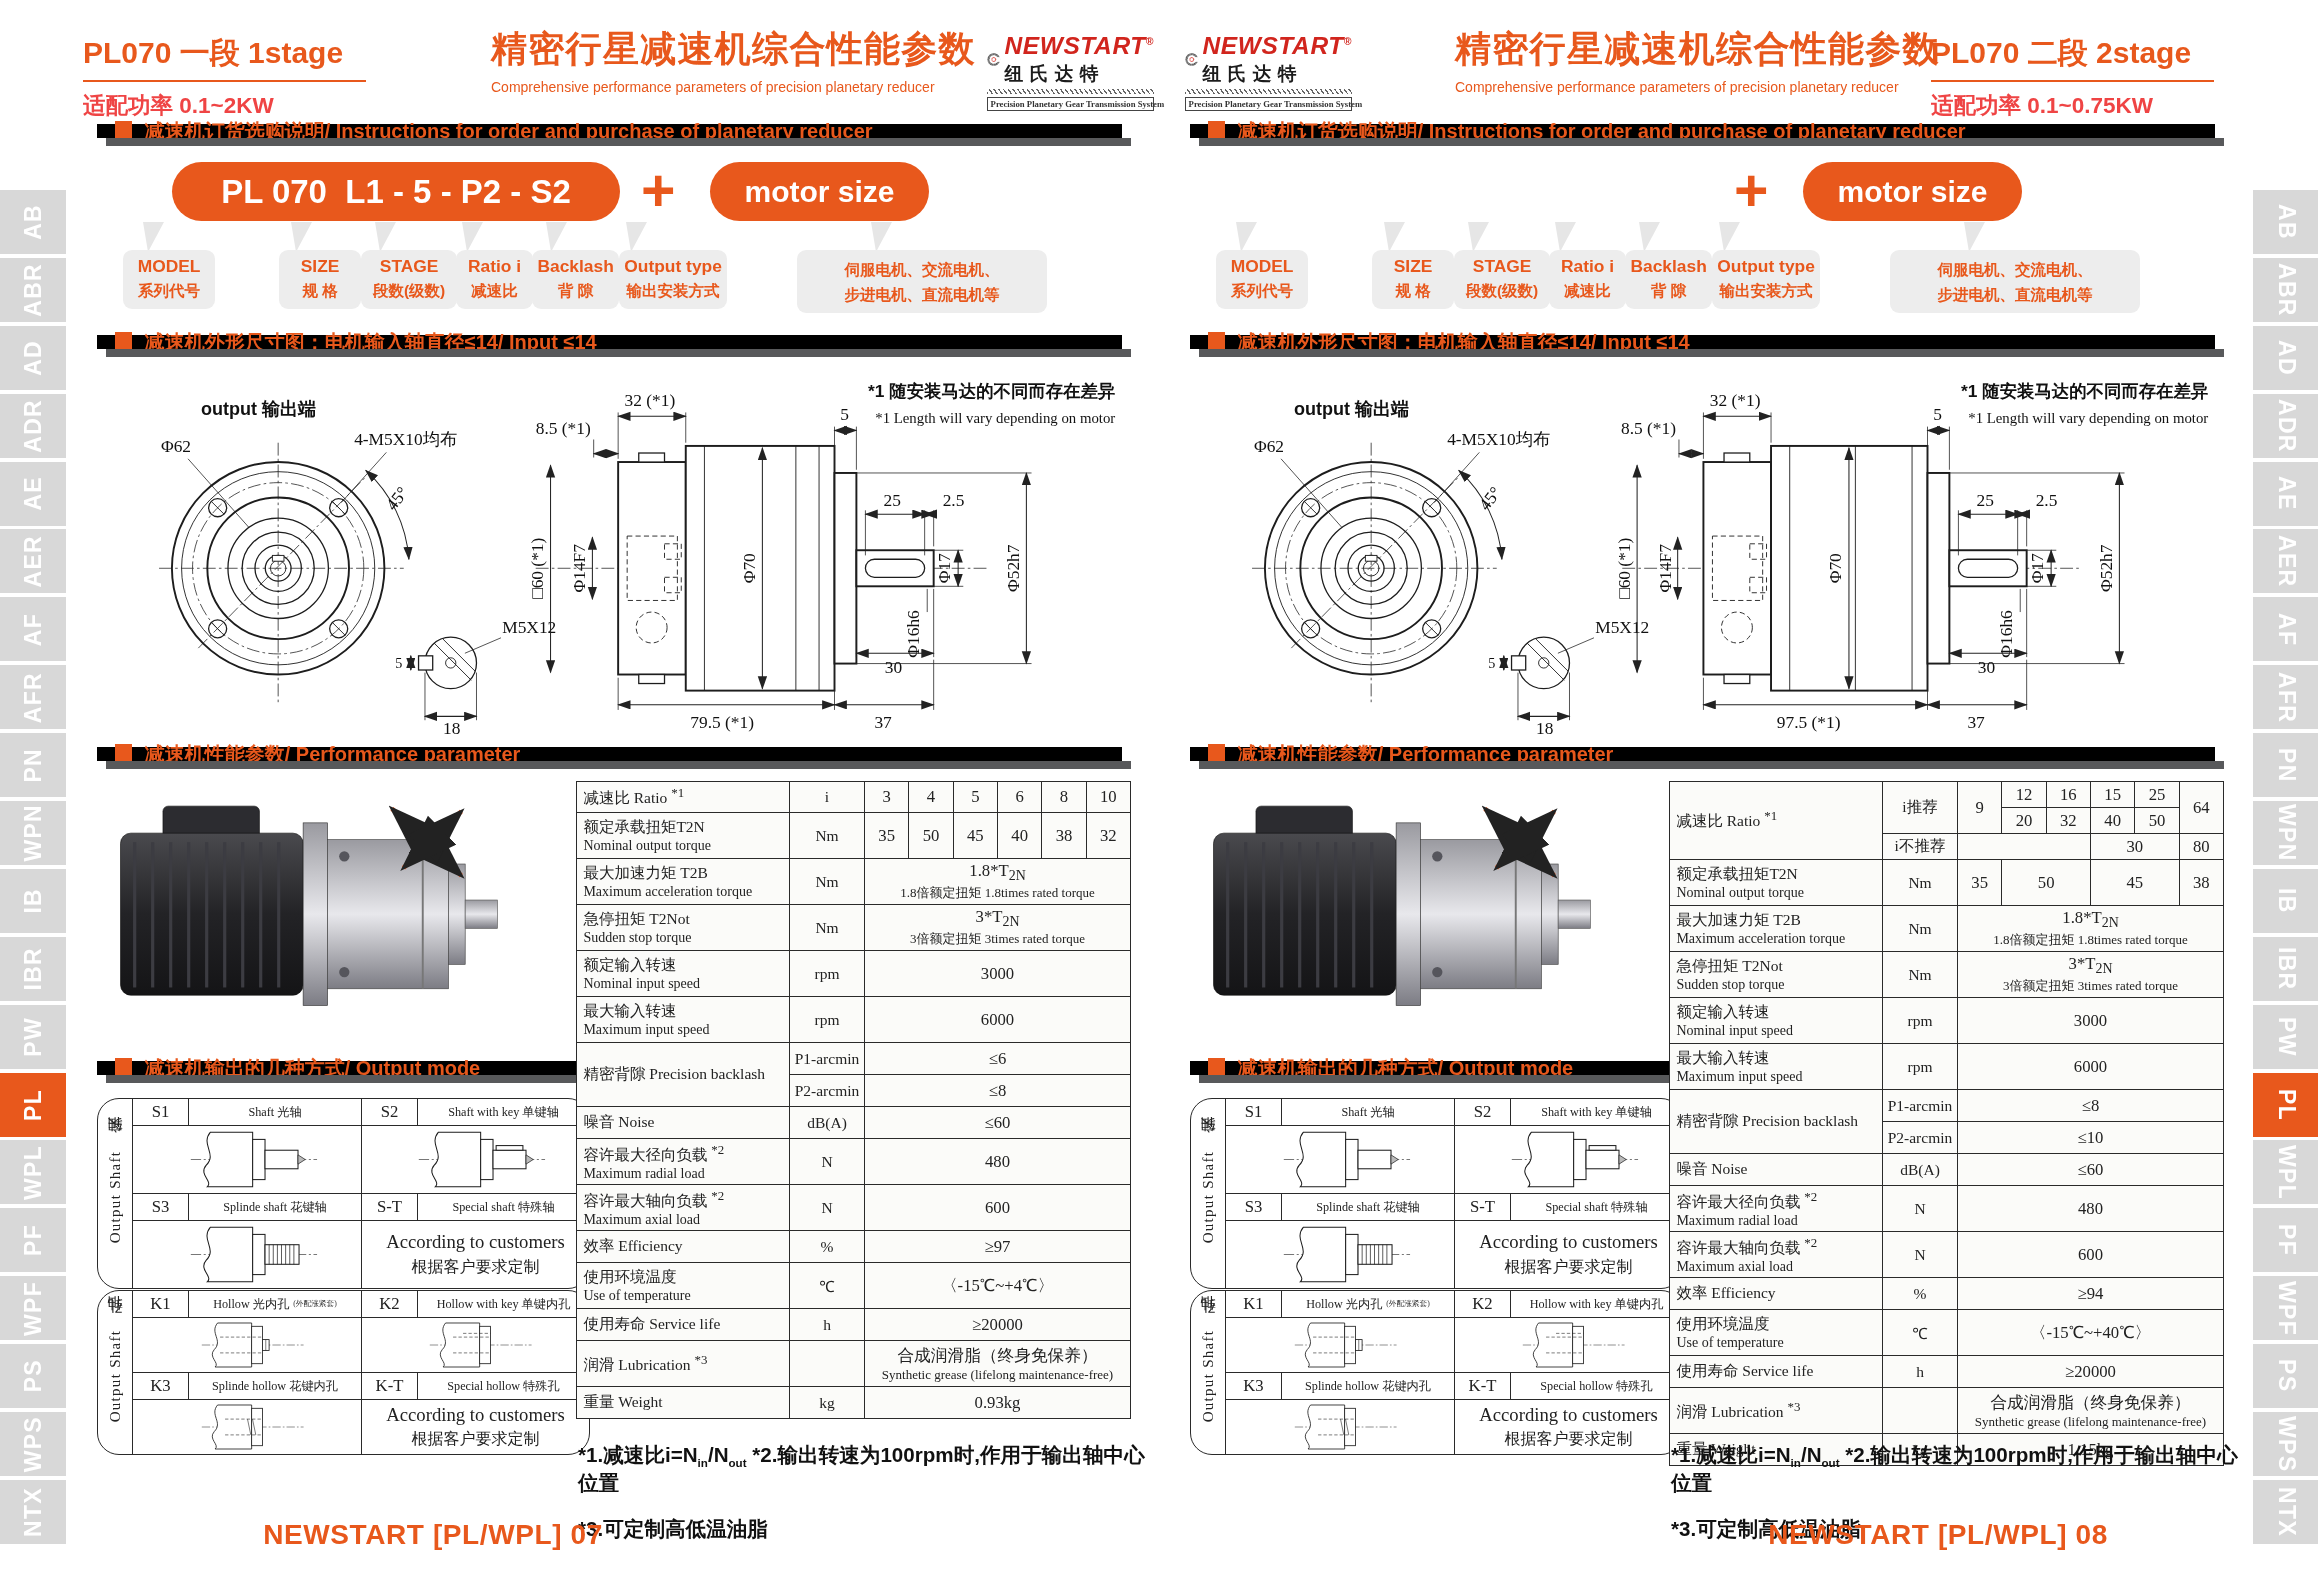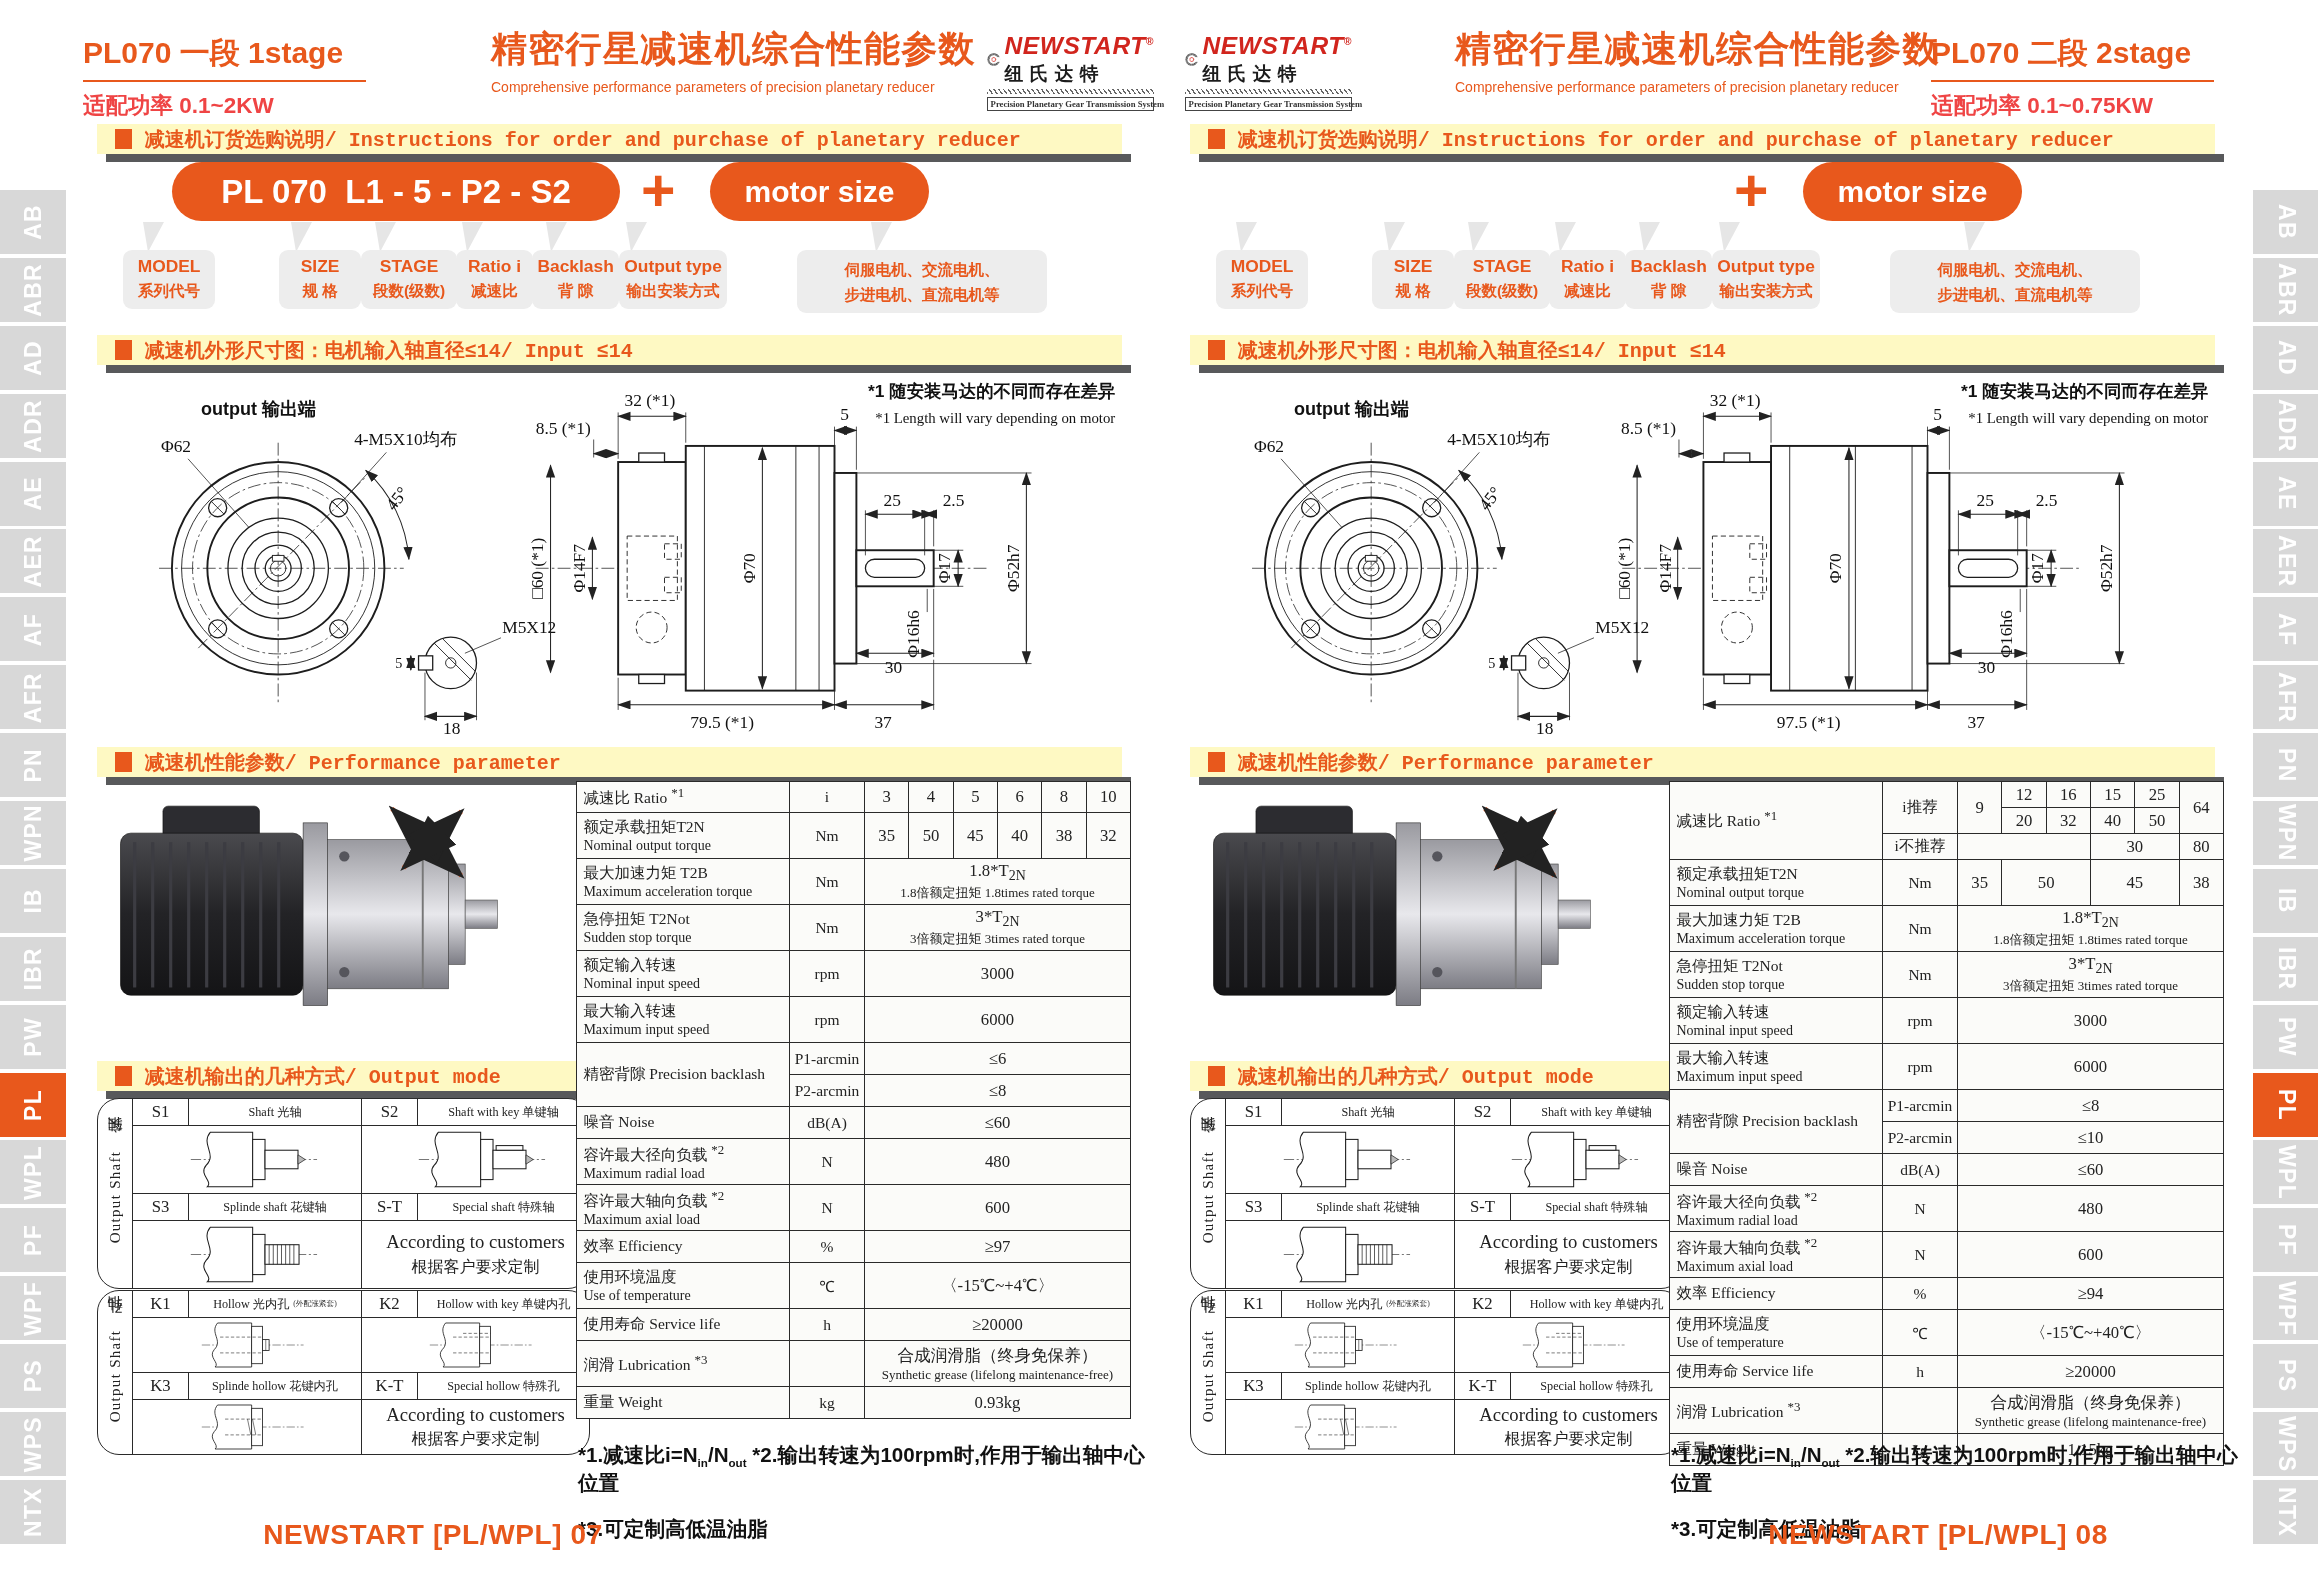--- a/index.html
+++ b/index.html
@@ -36,21 +36,21 @@
   .p2 .logo{left:26px;}
   .logo-row{display:flex;align-items:center;}
   .logo-text{margin-left:3.9px;}
   .logo-brand{color:#d1251d;font-weight:900;font-size:24.5px;font-style:italic;letter-spacing:0.6px;white-space:nowrap;}
   .logo-brand sup{font-size:10.3px;}
   .logo-cn{color:#1c1c1c;font-weight:bold;font-size:18.7px;letter-spacing:6.4px;margin-top:1.3px;white-space:nowrap;}
   .logo-banner{margin-top:2.6px;border:1.3px solid #444;font-family:"Liberation Serif",serif;
                font-size:8.7px;font-weight:bold;color:#333;text-align:center;padding:1.3px 2.6px;white-space:nowrap;}
   .logo-hatch{height:5.2px;background:repeating-linear-gradient(55deg,#666 0 1.3px,transparent 1.3px 3.9px);}
   
-  .bar{position:absolute;left:31px;width:1025px;height:30px;background:#fef9c3;display:flex;align-items:center;font-family:Liberation Mono, monospace;}
+  .bar{position:absolute;left:31px;width:1025px;height:14px;background:#000000;display:flex;align-items:center;}
   .bar::after{content:'';position:absolute;left:9px;right:-9px;bottom:-7.7px;height:7.7px;background:#58595b;}
   .bar .sq{width:16.7px;height:20.6px;background:#e8581c;margin:0 13px 0 18px;}
   .bar .txt{color:#e8581c;font-weight:bold;font-size:20px;white-space:nowrap;}
   .bar.b1{top:124px;} .bar.b2{top:335px;} .bar.b3{top:747px;text-align:right;}
   .bar.b4{top:1061px;width:489px;}
   
   .pill{position:absolute;top:162px;height:59px;background:#e8581c;border-radius:30px;color:#fff;
         font-weight:bold;display:flex;align-items:center;justify-content:center;white-space:pre;}
   .pill.code{left:106px;width:448px;font-size:33px;}
   .pill.motor{left:644px;width:219px;font-size:30px;}

